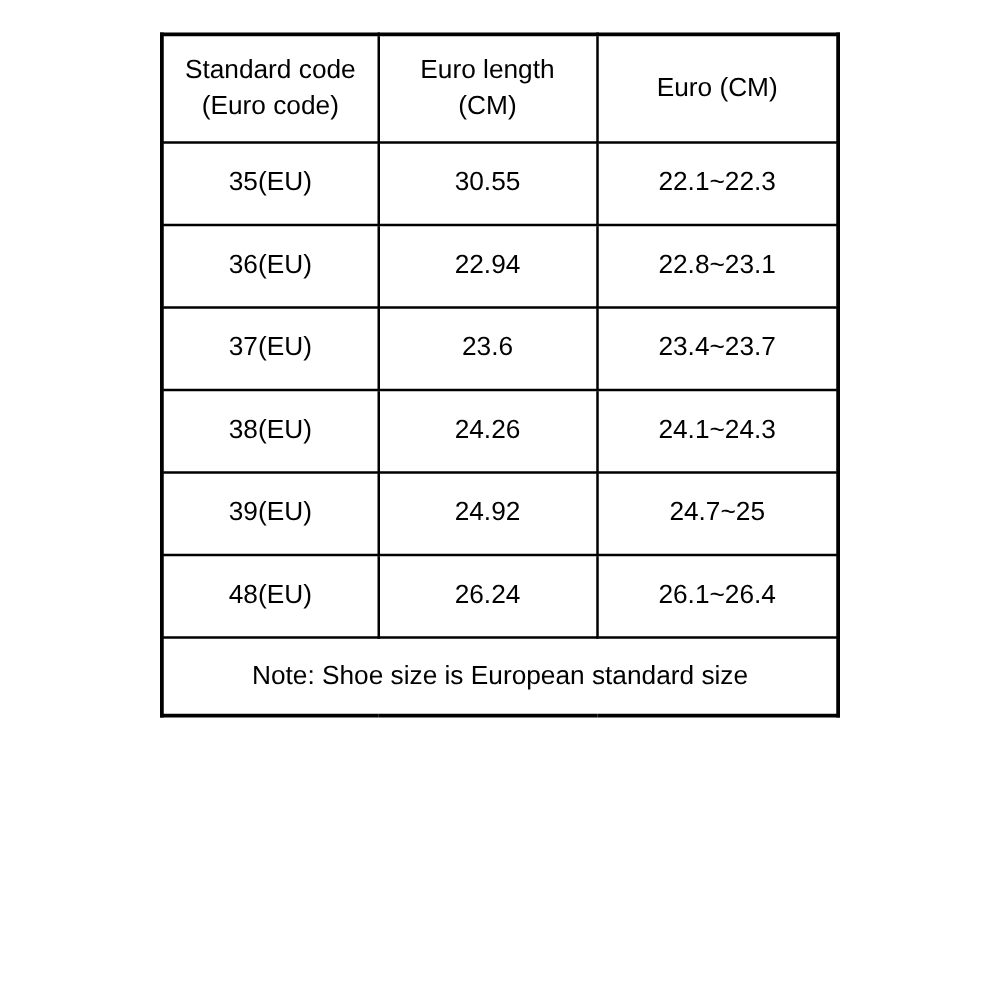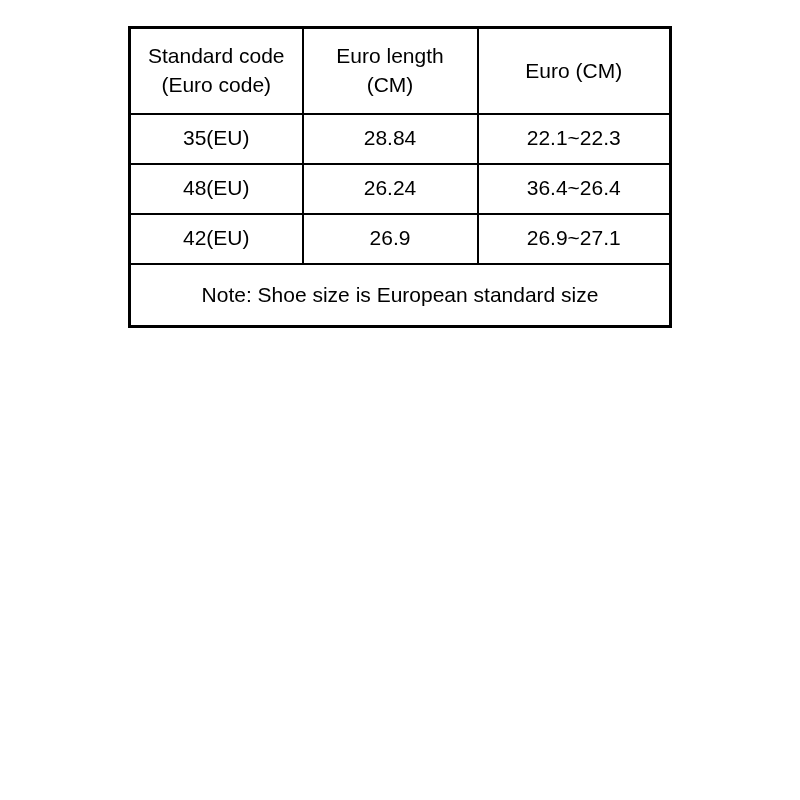--- a/index.html
+++ b/index.html
@@ -37,21 +37,21 @@
     text-align: center;
     vertical-align: middle;
     font-size: 21px;
     font-weight: 400;
     color: #000000;
     padding: 0 8px;
     line-height: 1.35;
     background: #ffffff;
   }
   thead tr { height: 86px; }
-  tbody tr { height: 50px; }
+  tbody tr { height: 66px; }
   tfoot tr { height: 63px; }
 </style>
 </head>
 <body>
 
 <div class="canvas">
   <table class="size-table">
     <colgroup>
       <col class="c1">
       <col class="c2">
@@ -60,32 +60,47 @@
     <thead>
       <tr>
         <th>Standard code (Euro code)</th>
         <th>Euro length (CM)</th>
         <th>Euro (CM)</th>
       </tr>
     </thead>
     <tbody>
       <tr>
         <td>35(EU)</td>
-        <td>28.84</td>
+        <td>30.55</td>
         <td>22.1~22.3</td>
+      </tr>
+      <tr>
+        <td>36(EU)</td>
+        <td>22.94</td>
+        <td>22.8~23.1</td>
+      </tr>
+      <tr>
+        <td>37(EU)</td>
+        <td>23.6</td>
+        <td>23.4~23.7</td>
+      </tr>
+      <tr>
+        <td>38(EU)</td>
+        <td>24.26</td>
+        <td>24.1~24.3</td>
+      </tr>
+      <tr>
+        <td>39(EU)</td>
+        <td>24.92</td>
+        <td>24.7~25</td>
       </tr>
       <tr>
         <td>48(EU)</td>
         <td>26.24</td>
-        <td>36.4~26.4</td>
-      </tr>
-      <tr>
-        <td>42(EU)</td>
-        <td>26.9</td>
-        <td>26.9~27.1</td>
+        <td>26.1~26.4</td>
       </tr>
     </tbody>
     <tfoot>
       <tr>
         <td colspan="3">Note: Shoe size is European standard size</td>
       </tr>
     </tfoot>
   </table>
 </div>
 

